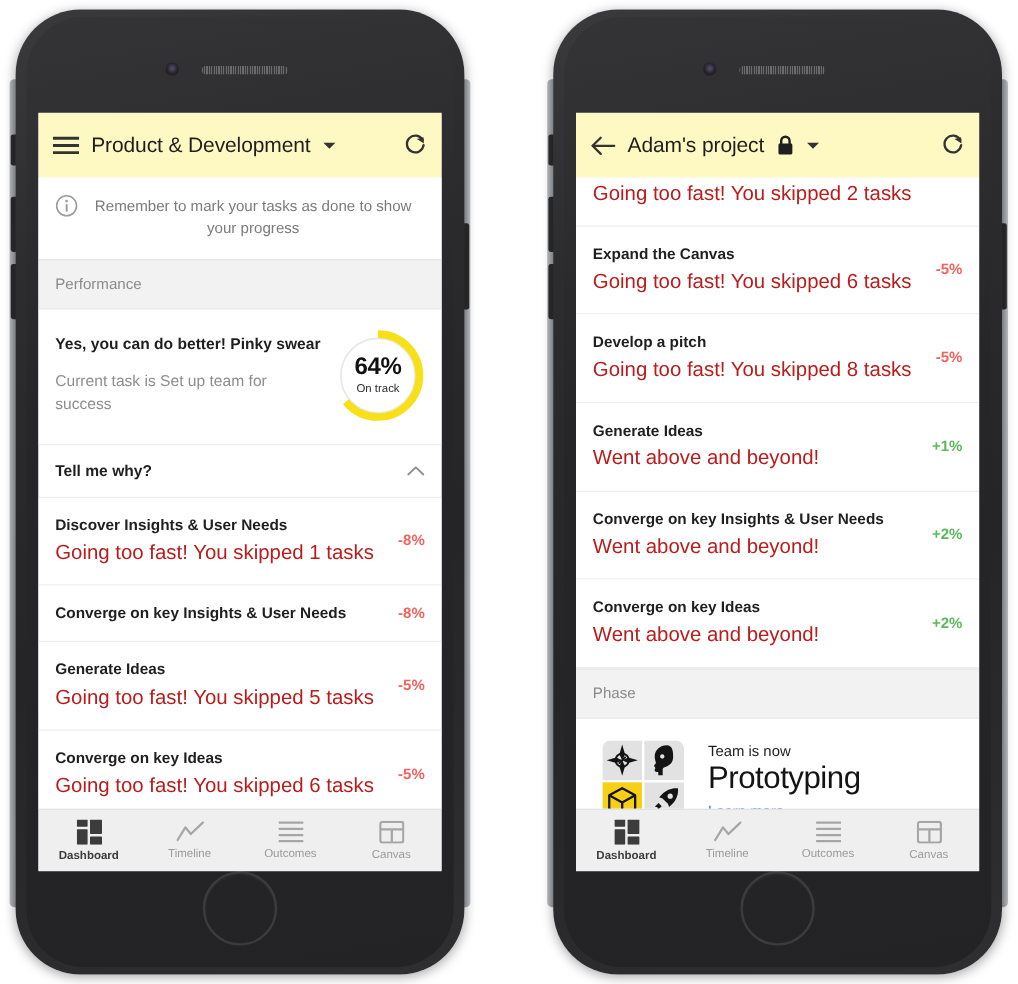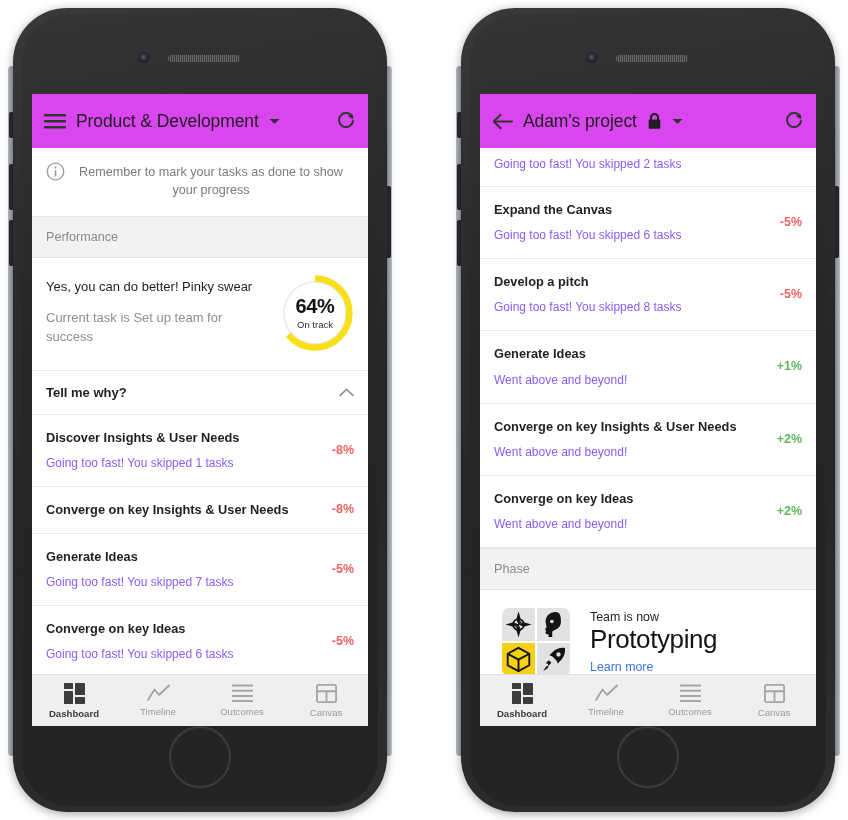--- a/index.html
+++ b/index.html
@@ -64,21 +64,21 @@
   
   .screen {
     position: absolute; left: 19px; top: 86px;
     width: 336px; height: 632px;
     background: #ffffff; overflow: hidden;
     display: flex; flex-direction: column;
   }
 
   
   .appbar {
-    flex: 0 0 auto; height: 54px; background: #d946ef;
+    flex: 0 0 auto; height: 54px; background: #fef9c3;
     display: flex; align-items: center; padding: 0 12px; gap: 10px;
   }
   .appbar .title {
     font-size: 17.5px; color: #1f1f1f; white-space: nowrap;
     letter-spacing: -0.1px;
   }
   .ic { display: inline-flex; align-items: center; justify-content: center; }
   .ic svg { display: block; }
   .spacer { flex: 1 1 auto; }
 
@@ -98,21 +98,21 @@
     font-size: 12.6px; color: #8a8a8a;
     border-top: 1px solid #e6e6e6; border-bottom: 1px solid #e6e6e6;
   }
 
   .perf {
     display: flex; align-items: center; padding: 16px 14px 18px 14px;
     border-bottom: 1px solid #ececec; background: #fff;
   }
   .perf .ptxt { flex: 1 1 auto; padding-right: 8px; }
   .perf .ph {
-    font-size: 13px; font-weight: normal; color: #1f1f1f; line-height: 1.45;
+    font-size: 13px; font-weight: bold; color: #1f1f1f; line-height: 1.45;
   }
   .perf .ps {
     font-size: 13px; color: #8e8e8e; line-height: 1.45; margin-top: 12px;
   }
   .ring { position: relative; width: 78px; height: 78px; flex: 0 0 auto; }
   .ring svg { position: absolute; inset: 0; }
   .ring .rv {
     position: absolute; inset: 0; display: flex; flex-direction: column;
     align-items: center; justify-content: center; gap: 1px;
   }
@@ -124,21 +124,21 @@
     border-bottom: 1px solid #ececec;
   }
   .collapse .ct { flex: 1 1 auto; font-size: 13px; font-weight: bold; color: #1f1f1f; }
 
   .task {
     display: flex; align-items: center; padding: 13px 14px 14px 14px;
     border-bottom: 1px solid #ececec; background: #fff;
   }
   .task .tt { flex: 1 1 auto; padding-right: 10px; }
   .task .t1 { font-size: 12.8px; font-weight: bold; color: #1f1f1f; line-height: 1.5; }
-  .task .t2 { font-size: 12px; color: #8b5cf6; line-height: 1.5; margin-top: 7px; }
+  .task .t2 { font-size: 17px; color: #b91c1c; line-height: 1.5; margin-top: 1px; }
   .task .tv { font-size: 12.5px; font-weight: bold; white-space: nowrap; }
   .neg { color: #f0635f; }
   .pos { color: #5cb85c; }
 
   
   .phase {
     display: flex; align-items: center; gap: 20px;
     padding: 18px 14px 20px 22px; background: #fff;
   }
   .grid2 {
@@ -273,21 +273,21 @@
               </div>
               <div class="task">
                 <div class="tt">
                   <div class="t1">Converge on key Insights &amp; User Needs</div>
                 </div>
                 <div class="tv neg">-8%</div>
               </div>
               <div class="task">
                 <div class="tt">
                   <div class="t1">Generate Ideas</div>
-                  <div class="t2">Going too fast! You skipped 7 tasks</div>
+                  <div class="t2">Going too fast! You skipped 5 tasks</div>
                 </div>
                 <div class="tv neg">-5%</div>
               </div>
               <div class="task">
                 <div class="tt">
                   <div class="t1">Converge on key Ideas</div>
                   <div class="t2">Going too fast! You skipped 6 tasks</div>
                 </div>
                 <div class="tv neg">-5%</div>
               </div>

